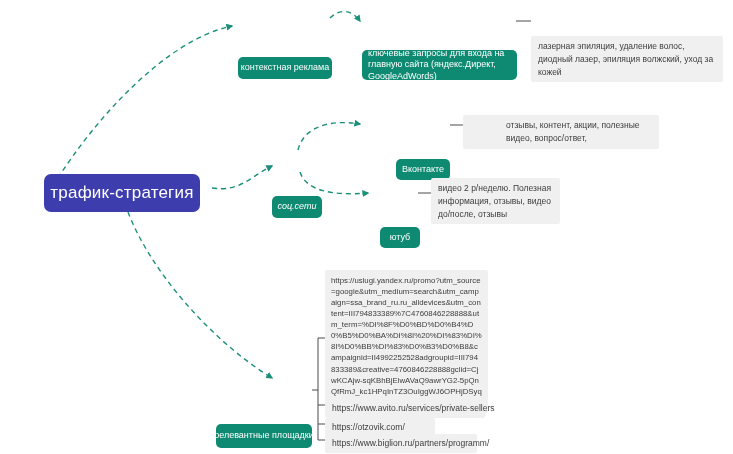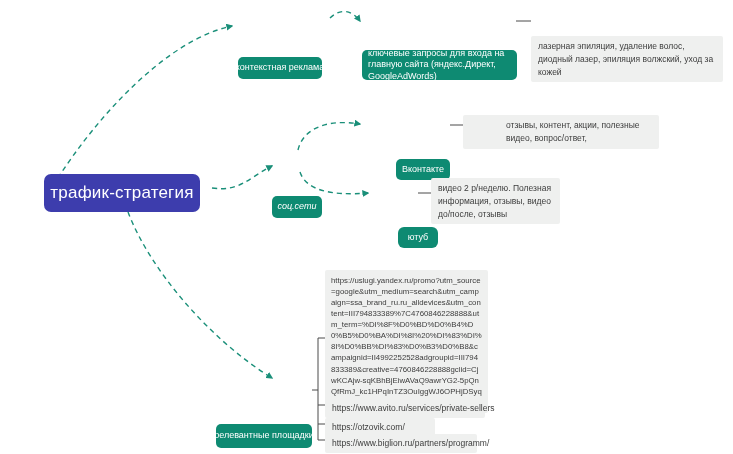--- a/index.html
+++ b/index.html
@@ -106,33 +106,33 @@
   <path d="M 418 193 L 431 193" fill="none" stroke="#4a4a4a" stroke-width="1"></path>
 
   <path d="M 312 390 L 318 390 L 318 338 L 325 338
            M 318 390 L 318 405 L 325 405
            M 318 405 L 318 424 L 325 424
            M 318 424 L 318 440 L 325 440" fill="none" stroke="#4a4a4a" stroke-width="1"></path>
 </svg>
 
 <div class="node root-node" style="left:44px; top:174px; width:156px; height:38px;">трафик-стратегия</div>
 
-<div class="node branch-node" style="left:238px; top:13px; width:84px; height:22px;">контекстная реклама</div>
+<div class="node branch-node" style="left:238px; top:13px; width:94px; height:22px;">контекстная реклама</div>
 
 <div class="node branch-node multiline" style="left:362px; top:6px; width:155px; height:30px;">ключевые запросы  для входа на главную сайта (яндекс.Директ, GoogleAdWords)</div>
 
 <div class="node leaf-node" style="left:531px; top:8px; width:192px;margin-top:28px;">лазерная эпиляция, удаление волос, диодный лазер, эпиляция волжский, уход за кожей</div>
 
 <div class="node branch-node" style="left:272px; top:152px; width:50px; height:22px;font-style:italic;">соц.сети</div>
 
 <div class="node branch-node" style="left:396px; top:115px; width:54px; height:21px;">Вконтакте</div>
 
 <div class="node leaf-node" style="left:463px; top:115px; width:196px;padding-left:43px;">отзывы, контент, акции, полезные видео, вопрос/ответ,</div>
 
-<div class="node branch-node" style="left:398px; top:183px; width:40px; height:21px;border-radius:6px;">ютуб</div>
+<div class="node branch-node" style="left:380px; top:183px; width:40px; height:21px;">ютуб</div>
 
 <div class="node leaf-node" style="left:431px; top:178px; width:129px;">видео 2 р/неделю. Полезная информация, отзывы, видео до/после, отзывы</div>
 
 <div class="node branch-node" style="left:216px; top:380px; width:96px; height:24px;">релевантные площадки</div>
 
 <div class="node leaf-node urlblock" style="left:325px; top:270px; width:163px;">https://uslugi.yandex.ru/promo?utm_source=google&amp;utm_medium=search&amp;utm_campaign=ssa_brand_ru.ru_alldevices&amp;utm_content=III794833389%7C4760846228888&amp;utm_term=%DI%8F%D0%BD%D0%B4%D0%B5%D0%BA%DI%8I%20%DI%83%DI%8I%D0%BB%DI%83%D0%B3%D0%B8&amp;campaignid=II4992252528adgroupid=III794833389&amp;creative=4760846228888gclid=CjwKCAjw-sqKBhBjEiwAVaQ9awrYG2-5pQnQfRmJ_kc1HPqInTZ3OuIggWJ6OPHjDSyqtskqBYKD3hoCJ4YQAvD_BwE</div>
 
 <div class="node leaf-node url" style="left:325px; top:399px; width:160px;">https://www.avito.ru/services/private-sellers</div>
 
 <div class="node leaf-node url" style="left:325px; top:418px; width:110px;">https://otzovik.com/</div>

